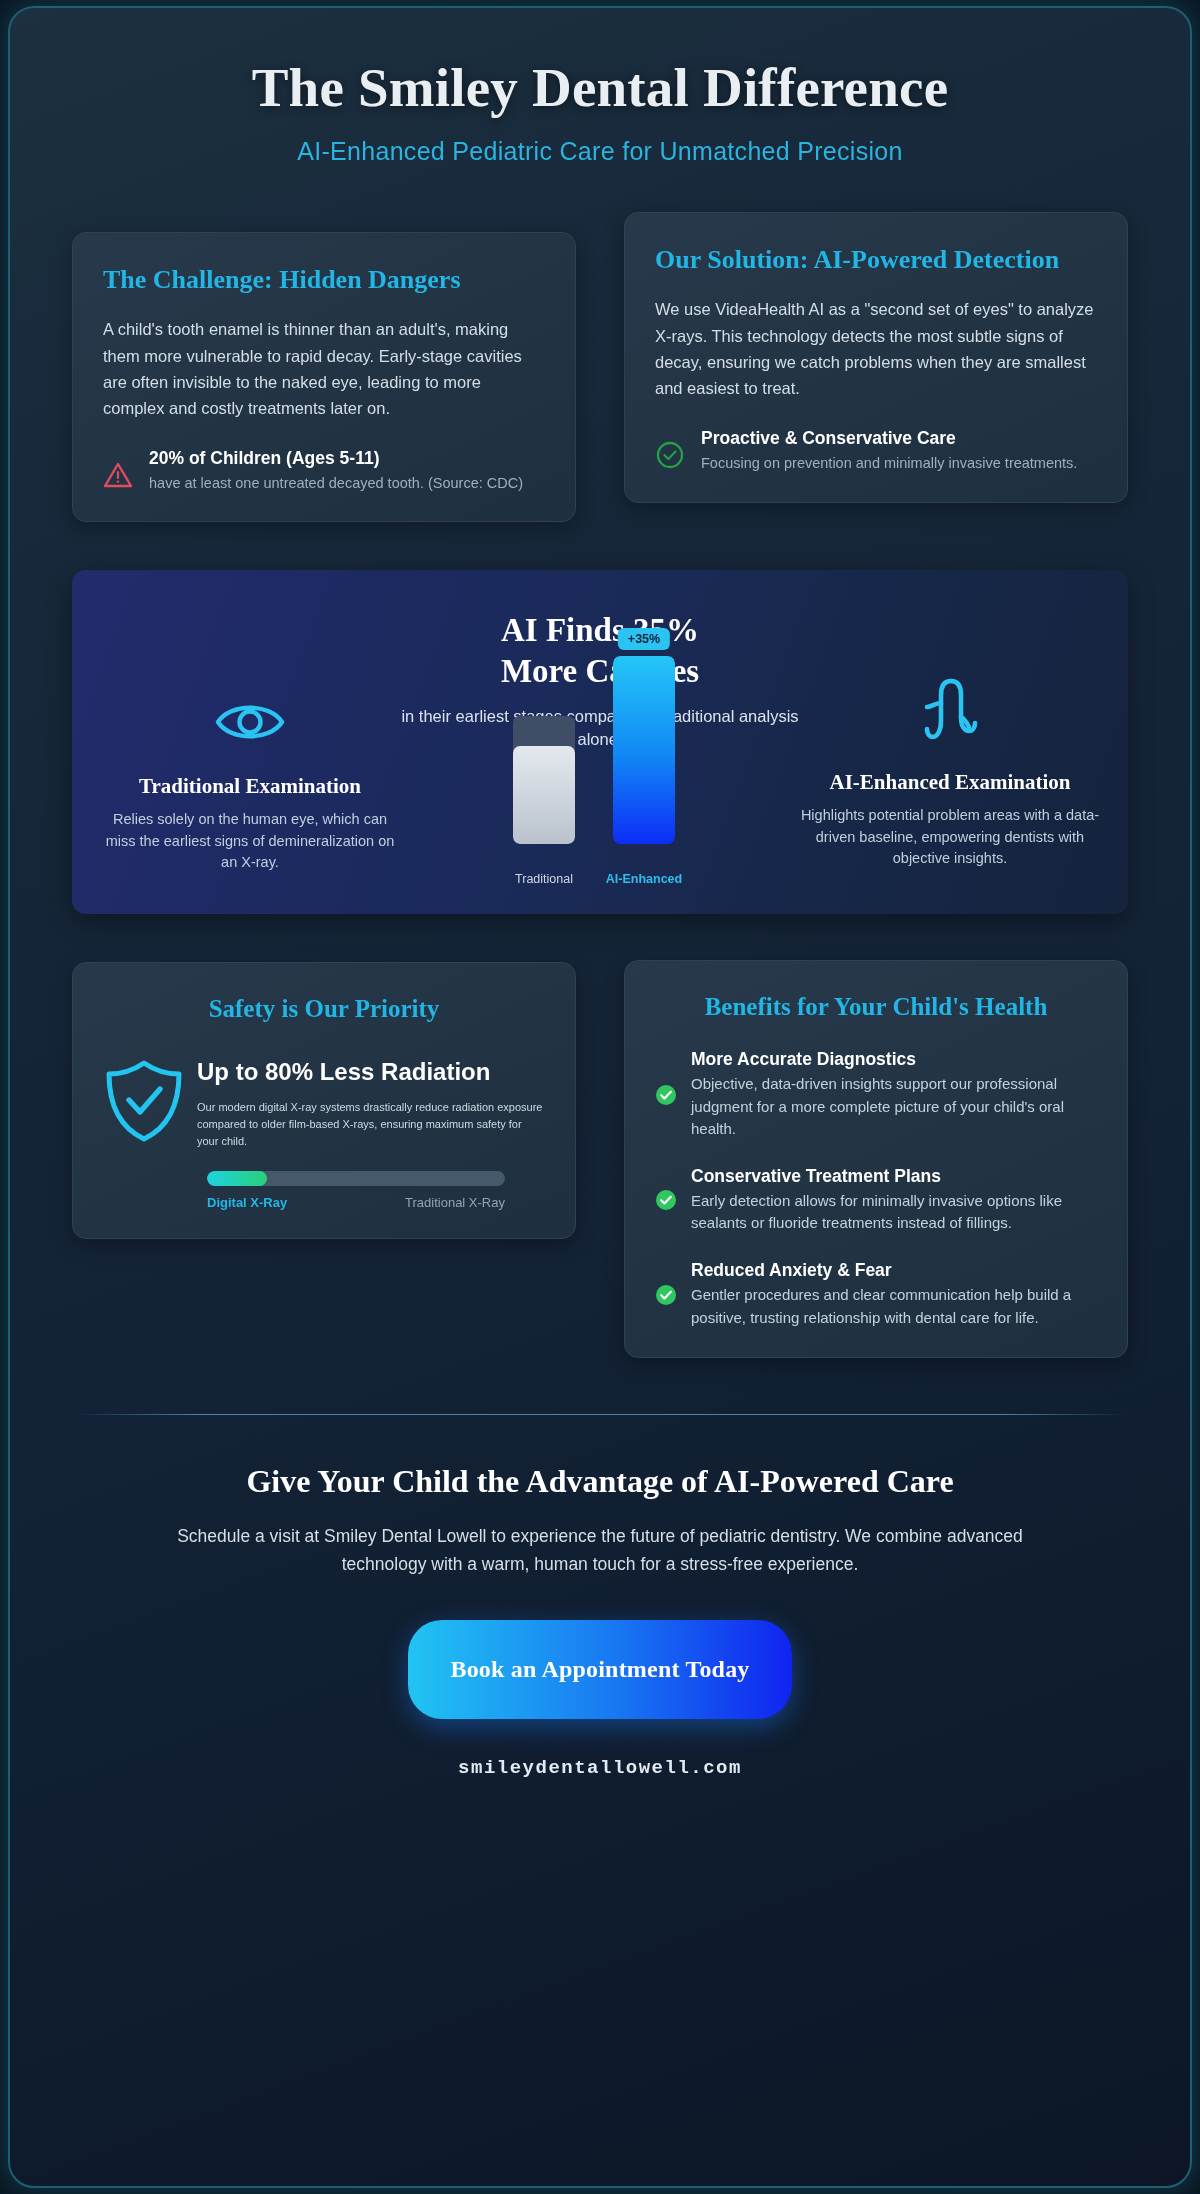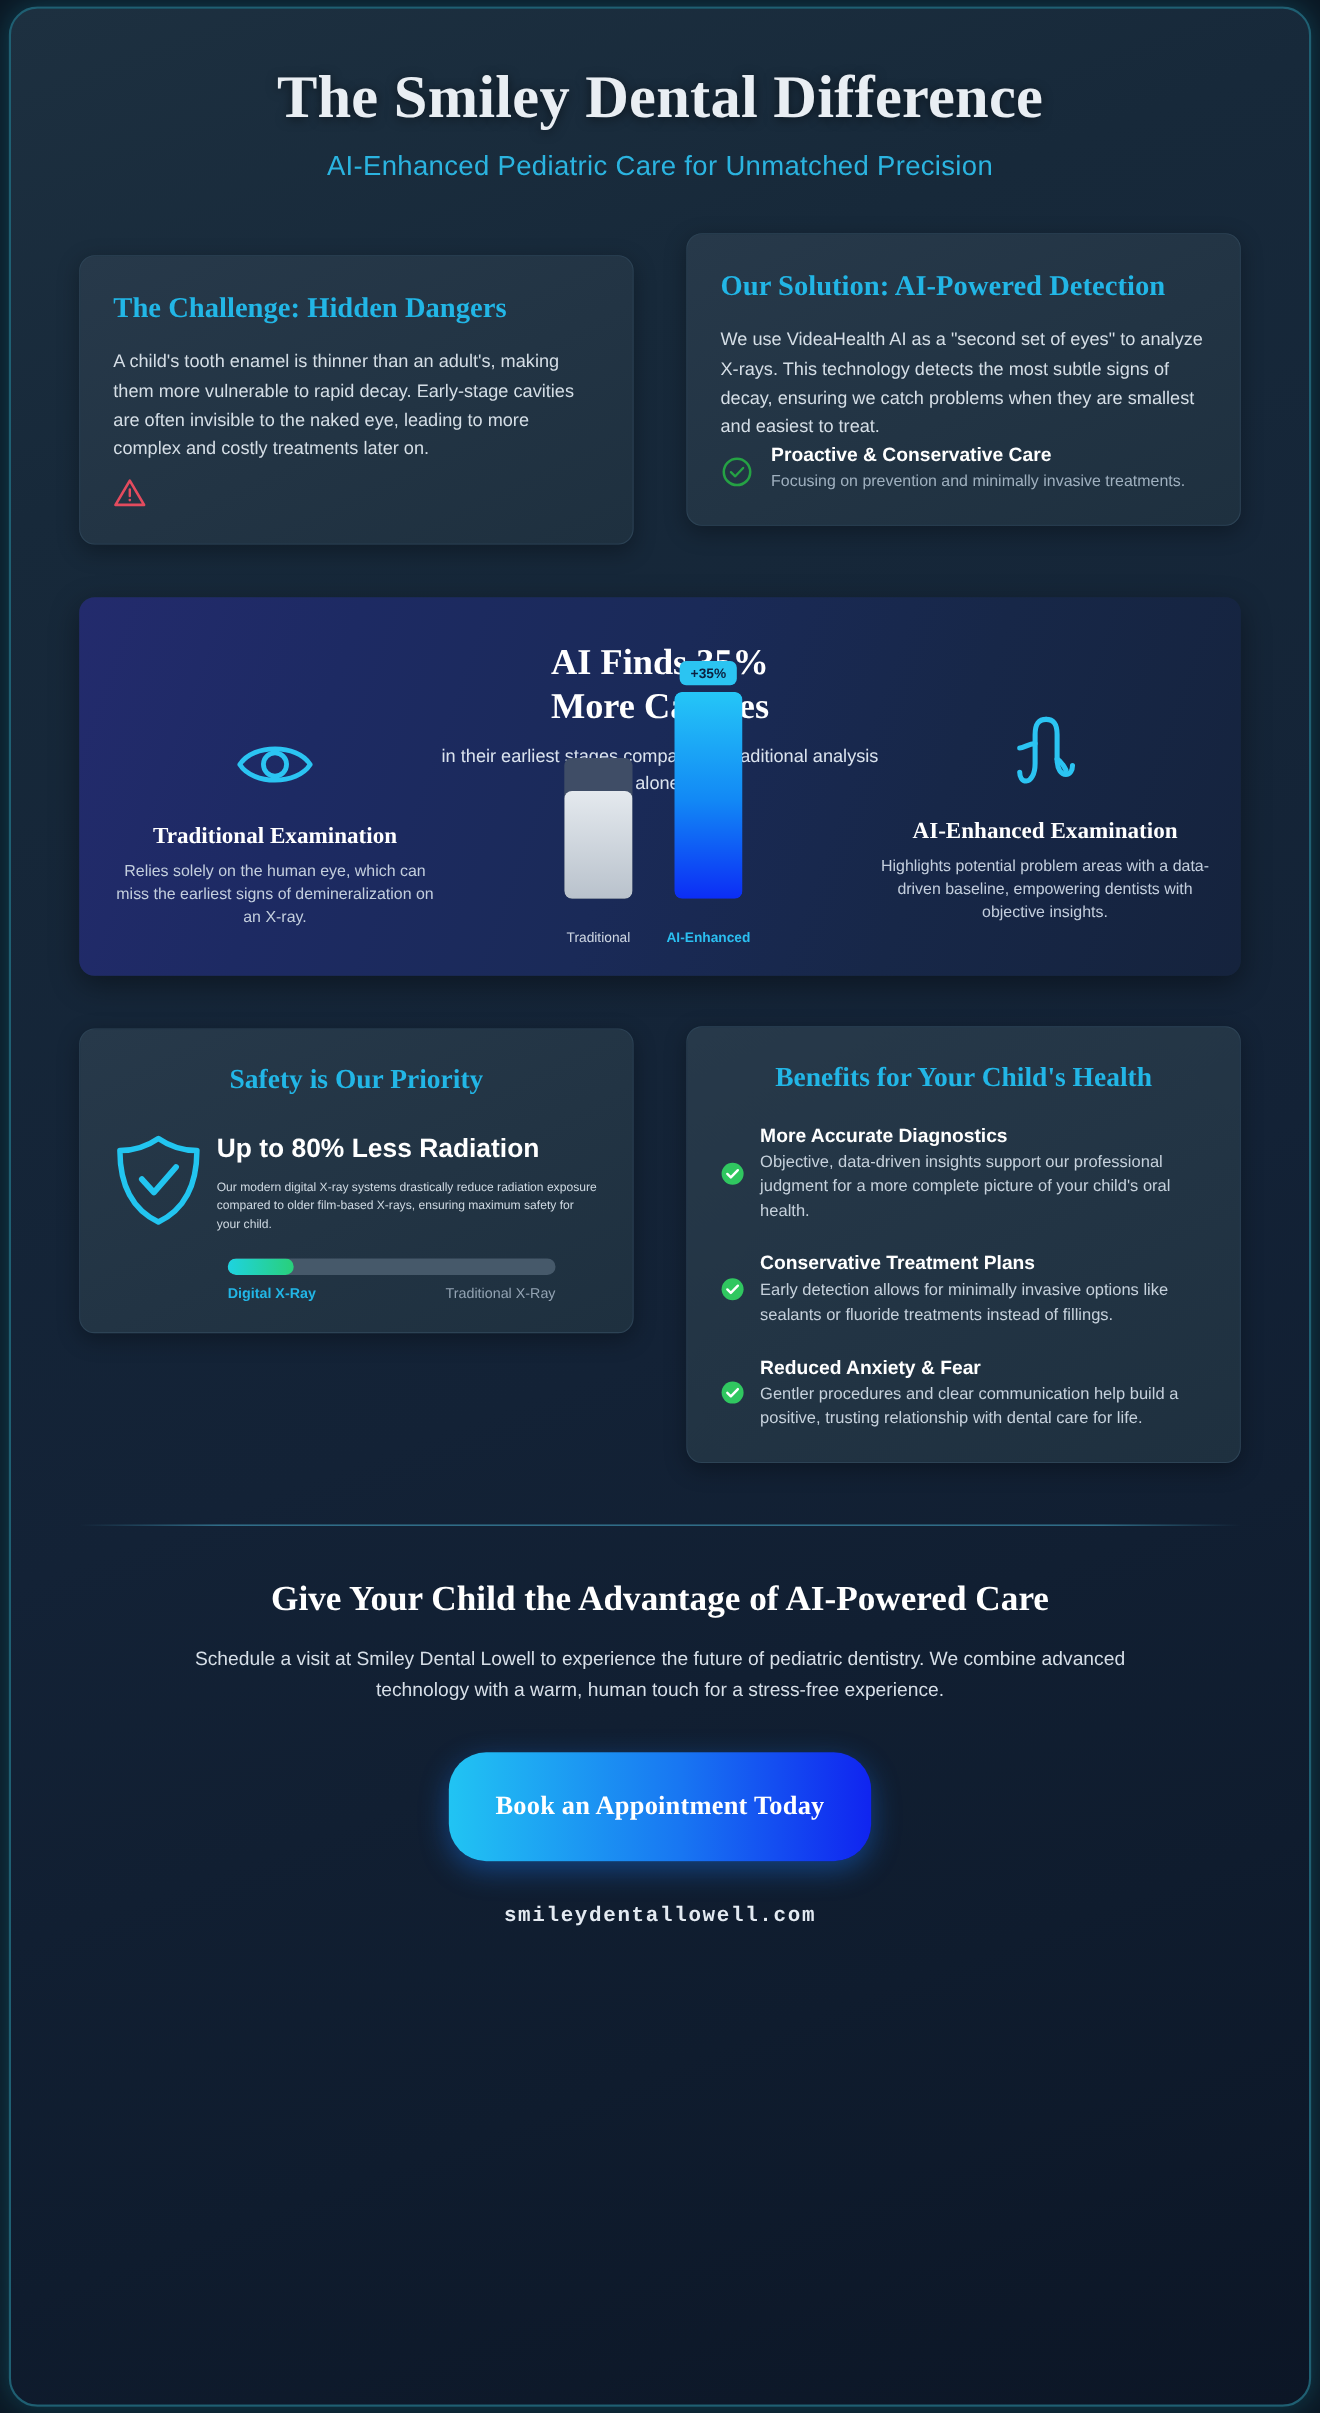--- a/index.html
+++ b/index.html
@@ -46,21 +46,21 @@
     font-size:26px; font-weight:700; color:#22b6e6; line-height:1.28;
     margin-bottom:20px;
   }
   .card p.body { font-size:16.5px; line-height:1.60; color:#d5dee6; }
 
   
   #sec1 { margin-top:46px; }
   #sec1 .left  { width:508px; margin-top:20px; }
   #sec1 .right { width:508px; }
 
-  .stat { display:flex; gap:16px; align-items:center; }
+  .stat { display:flex; gap:16px; align-items:center; margin-top:26px; }
   .stat .ic { flex:0 0 30px; padding-top:12px; }
   .stat .tx h3 { font-size:17.5px; font-weight:700; color:#fff; margin-bottom:4px; }
   .stat .tx p  { font-size:14.5px; line-height:1.42; color:#9fb0bf; }
 
   
   #aipanel {
     margin-top:48px;
     border-radius:14px;
     background:linear-gradient(110deg,#232b6d 0%,#1d2a63 22%,#1a2a58 48%,#172748 72%,#15233d 100%);
     height:344px; position:relative;
@@ -155,20 +155,24 @@
       <h2>The Challenge: Hidden Dangers</h2>
       <p class="body">A child's tooth enamel is thinner than an adult's, making them more vulnerable to rapid decay. Early-stage cavities are often invisible to the naked eye, leading to more complex and costly treatments later on.</p>
       <div class="stat">
         <div class="ic">
           <svg width="30" height="27" viewBox="0 0 30 27">
               <path d="M15 3 L28 25 H2 Z" fill="none" stroke="#e34b5e" stroke-width="2.4" stroke-linejoin="round"></path>
               <line x1="15" y1="11" x2="15" y2="17" stroke="#e34b5e" stroke-width="2.2" stroke-linecap="round"></line>
               <circle cx="15" cy="20.6" r="1.2" fill="#e34b5e"></circle>
             </svg>
         </div>
+        <div class="tx">
+          <h3>20% of Children (Ages 5-11)</h3>
+          <p>have at least one untreated decayed tooth. (Source: CDC)</p>
+        </div>
       </div>
     </div>
 
     <div class="card right">
       <h2>Our Solution: AI-Powered Detection</h2>
       <p class="body">We use VideaHealth AI as a "second set of eyes" to analyze X-rays. This technology detects the most subtle signs of decay, ensuring we catch problems when they are smallest and easiest to treat.</p>
       <div class="stat">
         <div class="ic">
           <svg width="30" height="30" viewBox="0 0 30 30">
               <circle cx="15" cy="15" r="12" fill="none" stroke="#25a244" stroke-width="2.3"></circle>

